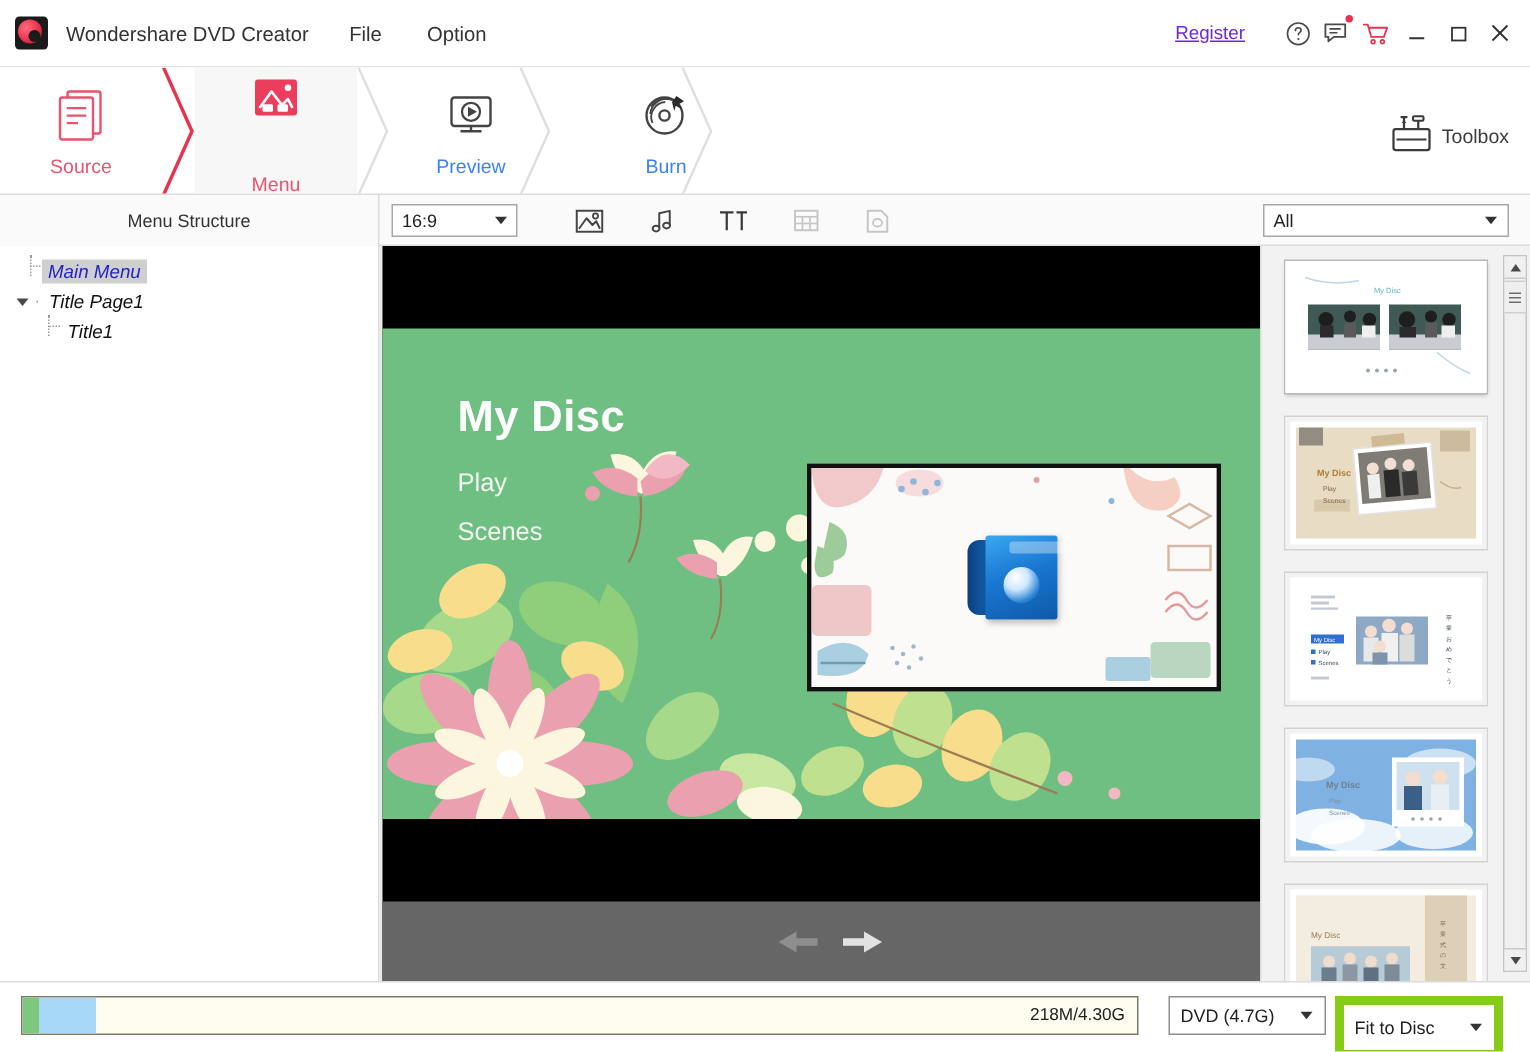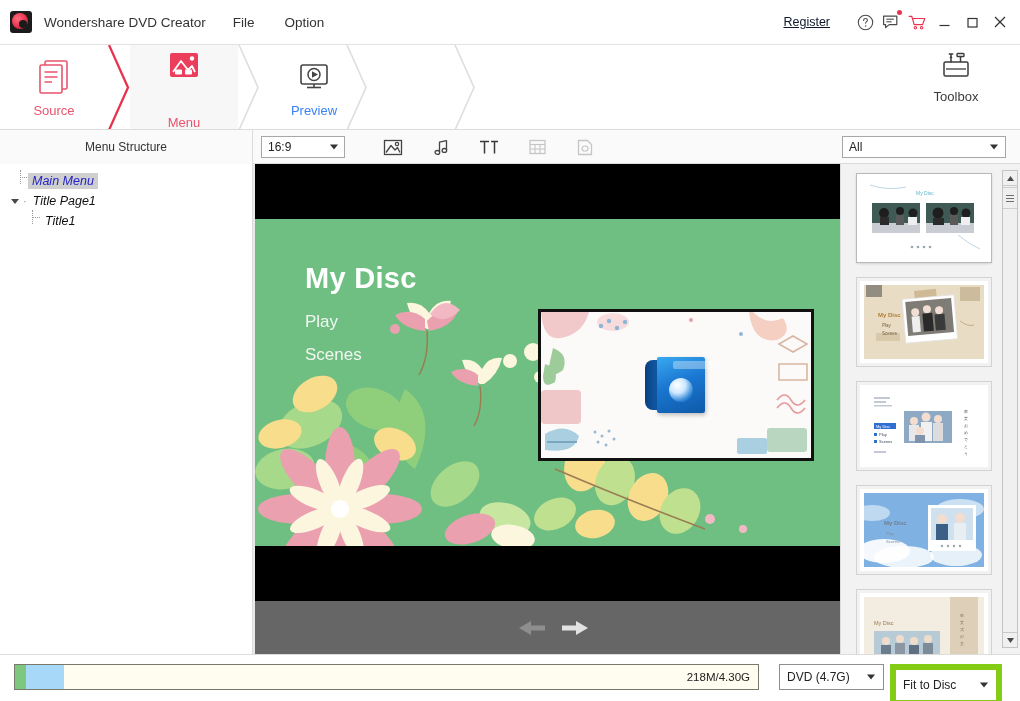--- a/index.html
+++ b/index.html
@@ -32,21 +32,21 @@
     border-radius:50%; background:#1b1b1b;
   }
   .app-title {
     margin-left:12px; font-size:13.5px; color:#333;
   }
   .menubar { display:flex; margin-left:24px; gap:24px; }
   .menubar .mi { font-size:13.5px; color:#333; cursor:default; padding:2px 3px; }
 
   .tb-right { margin-left:auto; display:flex; align-items:center; height:100%; }
   .register {
-    font-size:12.5px; color:#0f172a; text-decoration:underline; cursor:pointer;
+    font-size:12.5px; color:#6d28d9; text-decoration:underline; cursor:pointer;
     margin-right:22px;
   }
   .ticon { width:26px; height:30px; display:flex; align-items:center; justify-content:center; cursor:default;}
   .wbtn { width:28px; height:45px; display:flex; align-items:center; justify-content:center; cursor:default;}
 
   
   .ribbon {
     position:absolute; top:45px; left:0; width:1020px; height:85px;
     background:#ffffff; border-bottom:1px solid #dcdcdc; overflow:hidden;
   }
@@ -60,21 +60,21 @@
   .step .lbl { font-size:13px; margin-top:6px; }
   .step.red .lbl { color:#e8546d; }
   .step.dark .lbl { color:#3b82f6; }
   .chev {
     position:absolute; top:0; height:85px; width:24px; pointer-events:none;
   }
   .chev svg { display:block; }
 
   .toolbox {
     position:absolute; right:14px; top:0; height:85px; width:100px;
-    display:flex; flex-direction:column; align-items:center; justify-content:flex-start;
+    display:flex; flex-direction:row; align-items:center; justify-content:flex-end;
   }
   .toolbox .lbl { font-size:13px; color:#3b3b3b; margin-top:6px; }
 
   
   .subbar {
     position:absolute; top:130px; left:0; width:1020px; height:34px;
     background:#fafafa; border-bottom:1px solid #dcdcdc;
   }
   .struct-header {
     position:absolute; left:0; top:0; width:253px; height:34px;
@@ -349,20 +349,31 @@
         </svg>
         <div class="lbl">Preview</div>
       </div>
 
       <div class="chev" style="left:346px;">
         <svg width="24" height="85" viewBox="0 0 24 85">
             <polyline points="1,0 20,42.5 1,85" fill="none" stroke="#dedede" stroke-width="1.6"></polyline>
           </svg>
       </div>
 
+      <div class="step dark" style="margin-left:22px;">
+        <svg width="40" height="40" viewBox="0 0 40 40">
+          <circle cx="19" cy="20" r="12" fill="none" stroke="#444" stroke-width="1.6"></circle>
+          <circle cx="19" cy="20" r="3.4" fill="none" stroke="#444" stroke-width="1.6"></circle>
+          <path d="M10 14 A12 12 0 0 1 25 10" fill="none" stroke="#444" stroke-width="1.2"></path>
+          <path d="M9.5 19 A11 11 0 0 1 22 9" fill="none" stroke="#444" stroke-width="1.2"></path>
+          <path d="M11 25 A10 10 0 0 1 19.5 11" fill="none" stroke="#444" stroke-width="1.2"></path>
+          <polygon points="27,7 32,10.5 28.5,12.5 31,16 26.5,13.5 25.5,17 24,11" fill="#2b2b2b"></polygon>
+        </svg>
+        <div class="lbl">Burn</div>
+      </div>
 
       <div class="chev" style="left:454px;">
         <svg width="24" height="85" viewBox="0 0 24 85">
             <polyline points="1,0 20,42.5 1,85" fill="none" stroke="#dedede" stroke-width="1.6"></polyline>
           </svg>
       </div>
     </div>
 
     <div class="toolbox">
       <svg width="40" height="38" viewBox="0 0 40 38">

